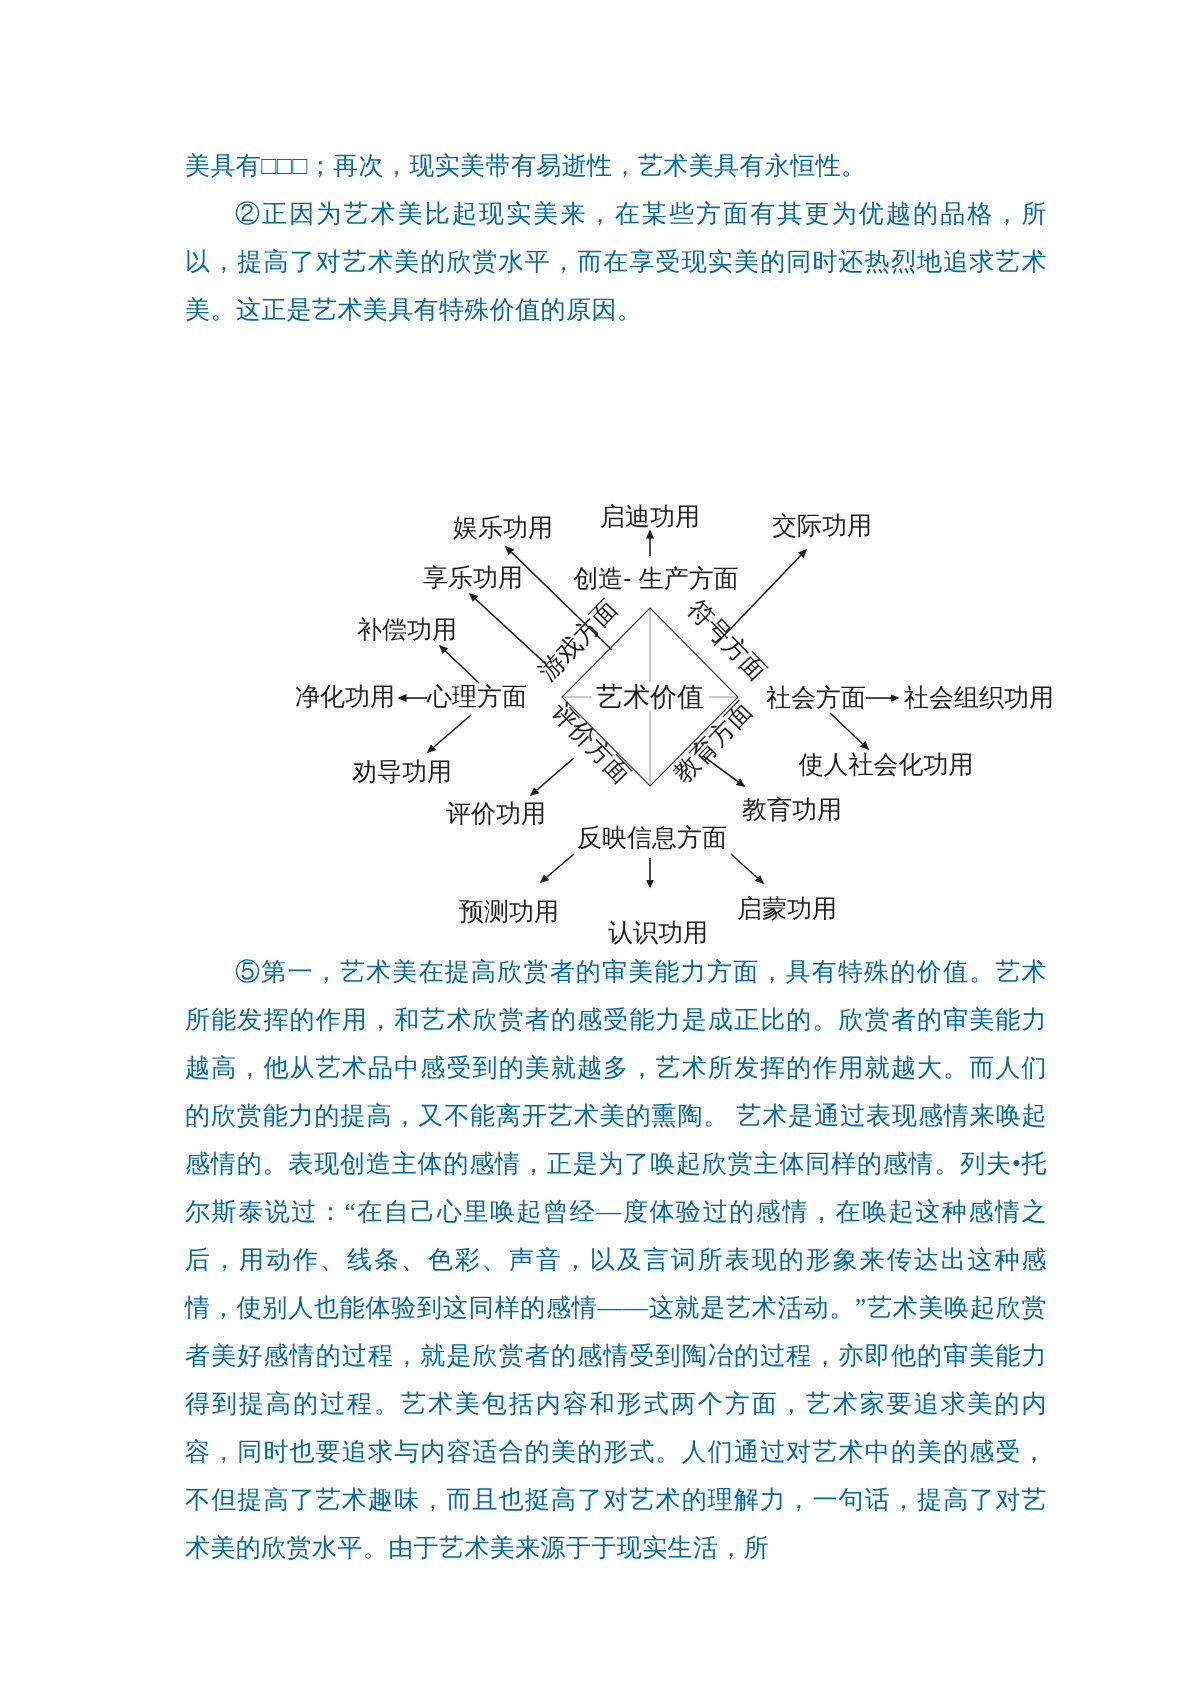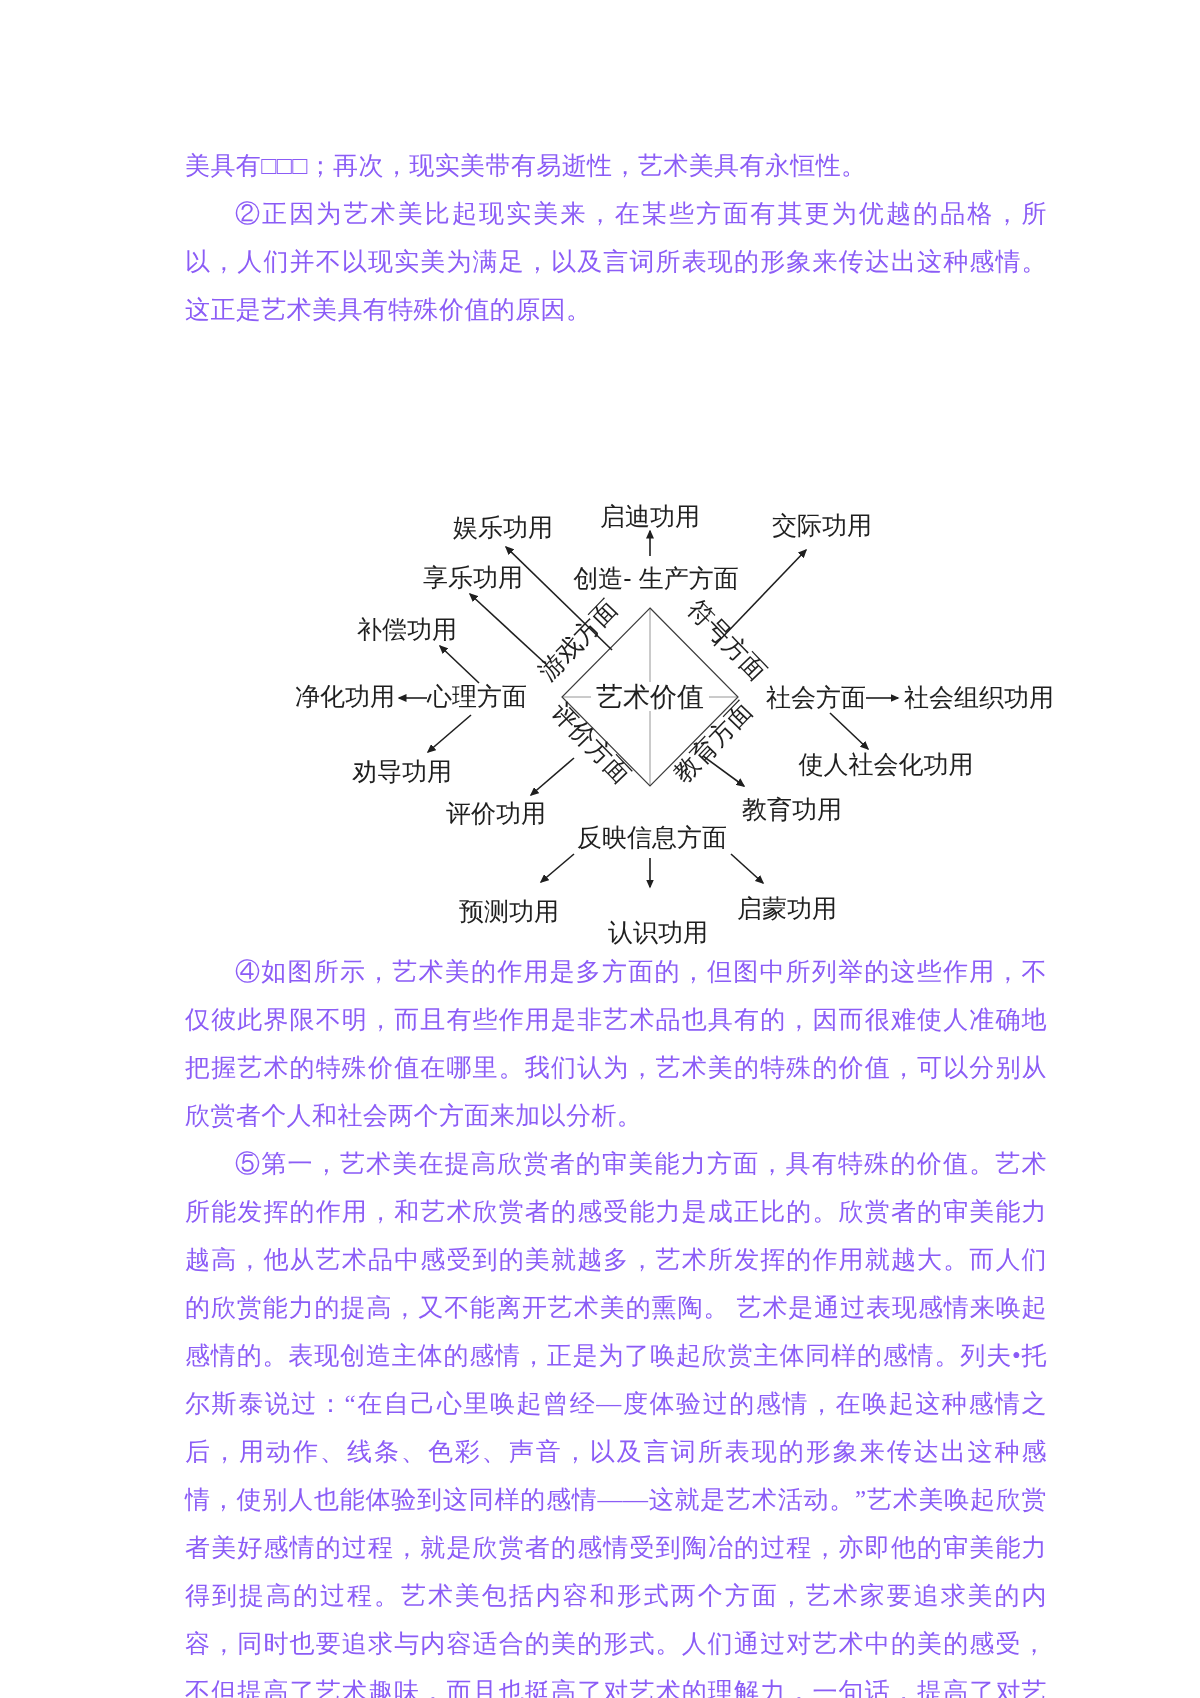--- a/index.html
+++ b/index.html
@@ -5,38 +5,38 @@
   html,body{margin:0;padding:0;}
   body{
     width:1200px;height:1698px;position:relative;overflow:hidden;
     background:#ffffff;
     font-family:"Liberation Serif", serif;
   }
   .text-block{
     position:absolute;left:185px;width:862px;
     font-size:25px;line-height:48px;letter-spacing:0.4px;
     text-align:justify;text-justify:inter-ideograph;
-    color:#8b5cf6;
+    color:#0369a1;
   }
   .text-block p{margin:0;text-indent:2em;}
   .text-block p.noindent{text-indent:0;}
   #top-text{top:142px;}
   #bottom-text{top:948px;}
   #diagram-wrap{position:absolute;left:250px;top:478px;width:850px;height:478px;}
   svg text{
     font-family:"Liberation Sans", sans-serif;
     fill:#1f1f1f;
   }
 </style>
 </head>
 <body>
 
 <div id="top-text" class="text-block">
     <p class="noindent">美具有□□□；再次，现实美带有易逝性，艺术美具有永恒性。</p>
-    <p>②正因为艺术美比起现实美来，在某些方面有其更为优越的品格，所以，人们并不以现实美为满足，以及言词所表现的形象来传达出这种感情。这正是艺术美具有特殊价值的原因。</p>
+    <p>②正因为艺术美比起现实美来，在某些方面有其更为优越的品格，所以，提高了对艺术美的欣赏水平，而在享受现实美的同时还热烈地追求艺术美。这正是艺术美具有特殊价值的原因。</p>
   </div>
 
 <div id="diagram-wrap">
   <svg id="diagram" width="850" height="478" viewBox="250 478 850 478" xmlns="http://www.w3.org/2000/svg">
     <defs>
       <marker id="ah" markerWidth="9" markerHeight="8" refX="7.5" refY="4" orient="auto" markerUnits="userSpaceOnUse">
         <path d="M0,0 L9,4 L0,8 z" fill="#1f1f1f"></path>
       </marker>
     </defs>
     <g id="diagram-lines">
@@ -81,15 +81,14 @@
         <text x="787" y="917" text-anchor="middle" font-size="25">启蒙功用</text>
         <text transform="translate(584 646) rotate(-46)" text-anchor="middle" font-size="25">游戏方面</text>
         <text transform="translate(721 646) rotate(46)" text-anchor="middle" font-size="25">符号方面</text>
         <text transform="translate(585 749) rotate(46)" text-anchor="middle" font-size="25">评价方面</text>
         <text transform="translate(719 748) rotate(-46)" text-anchor="middle" font-size="25">教育方面</text>
       </g>
   </svg>
 </div>
 
 <div id="bottom-text" class="text-block">
-    <p>④如图所示，艺术美的作用是多方面的，但图中所列举的这些作用，不仅彼此界限不明，而且有些作用是非艺术品也具有的，因而很难使人准确地把握艺术的特殊价值在哪里。我们认为，艺术美的特殊的价值，可以分别从欣赏者个人和社会两个方面来加以分析。</p>
     <p>⑤第一，艺术美在提高欣赏者的审美能力方面，具有特殊的价值。艺术所能发挥的作用，和艺术欣赏者的感受能力是成正比的。欣赏者的审美能力越高，他从艺术品中感受到的美就越多，艺术所发挥的作用就越大。而人们的欣赏能力的提高，又不能离开艺术美的熏陶。 艺术是通过表现感情来唤起感情的。表现创造主体的感情，正是为了唤起欣赏主体同样的感情。列夫•托尔斯泰说过：“在自己心里唤起曾经—度体验过的感情，在唤起这种感情之后，用动作、线条、色彩、声音，以及言词所表现的形象来传达出这种感情，使别人也能体验到这同样的感情——这就是艺术活动。”艺术美唤起欣赏者美好感情的过程，就是欣赏者的感情受到陶冶的过程，亦即他的审美能力得到提高的过程。艺术美包括内容和形式两个方面，艺术家要追求美的内容，同时也要追求与内容适合的美的形式。人们通过对艺术中的美的感受，不但提高了艺术趣味，而且也挺高了对艺术的理解力，一句话，提高了对艺术美的欣赏水平。由于艺术美来源于于现实生活，所</p>
   </div>
 
 </body></html>

